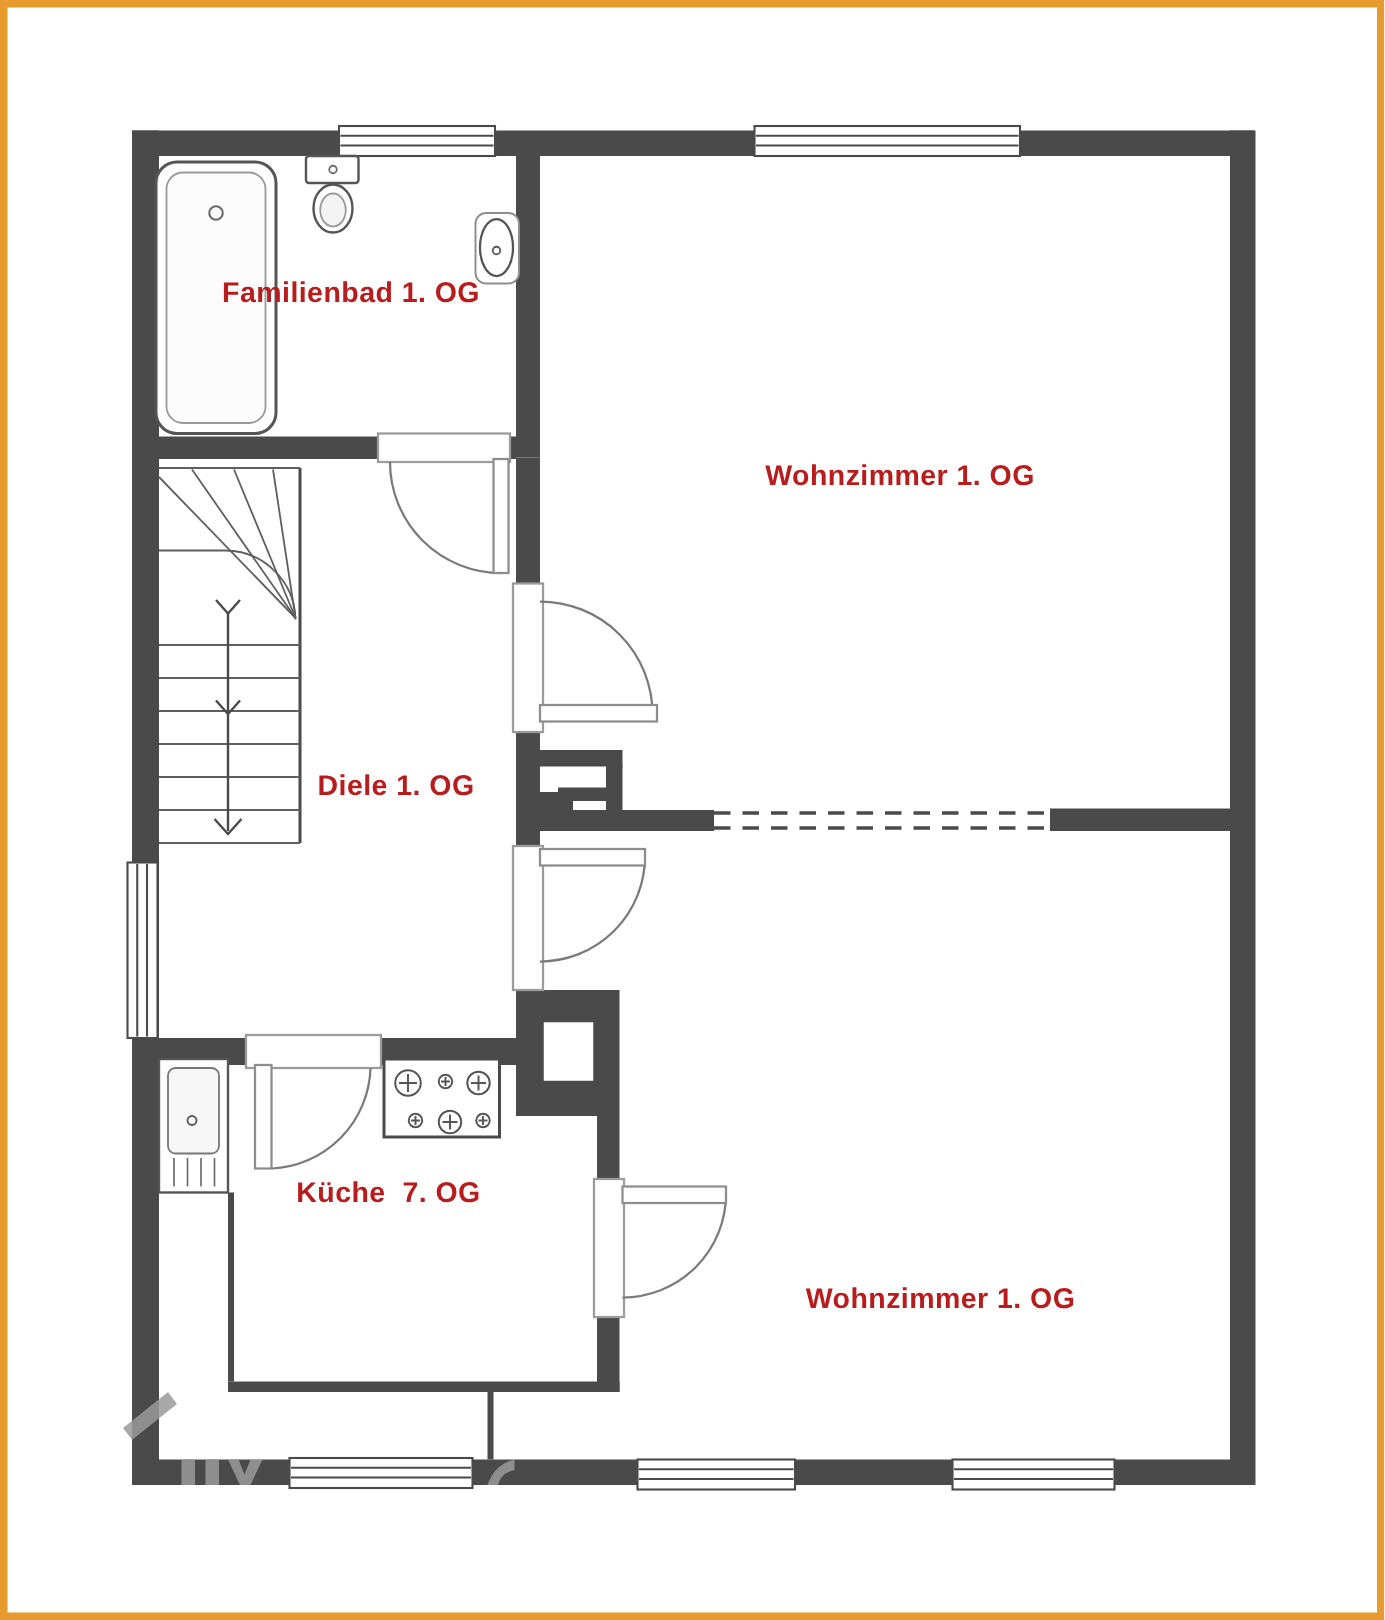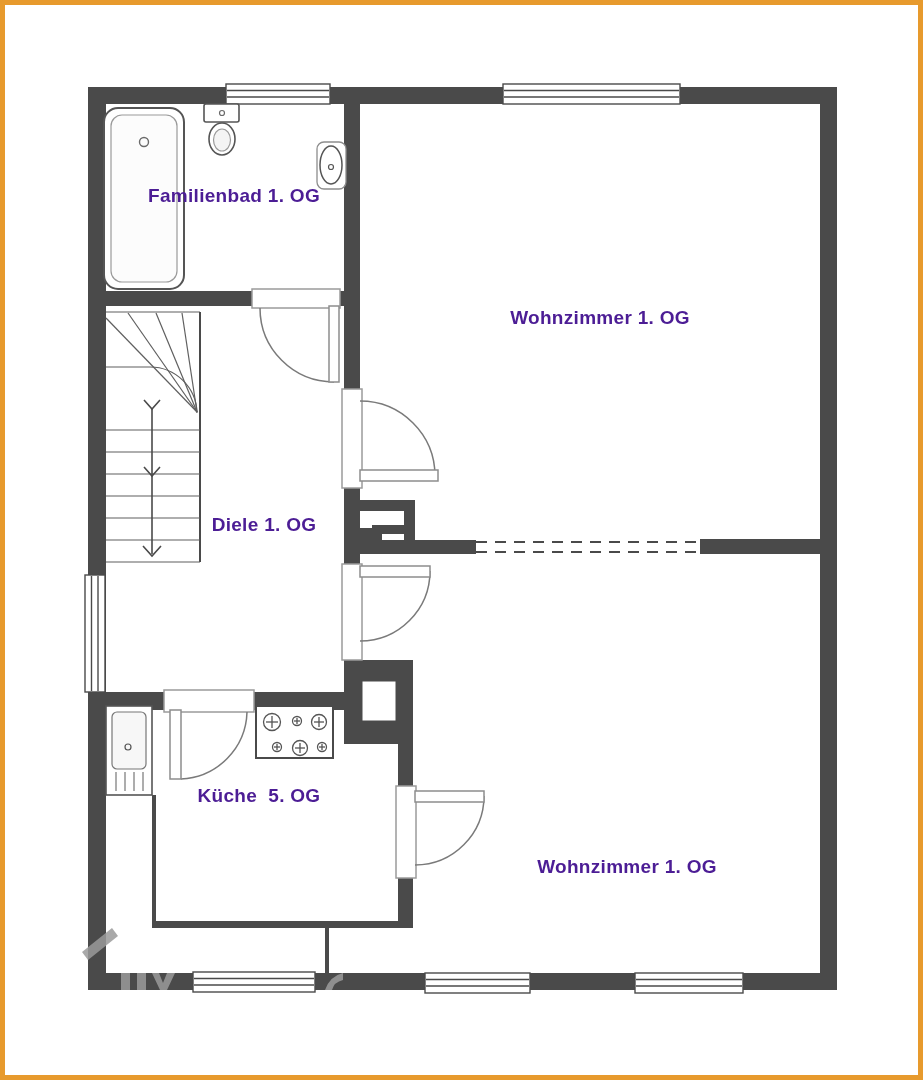--- a/index.html
+++ b/index.html
@@ -15,21 +15,21 @@
     border:5px solid #E79A2D;
     pointer-events:none;
     z-index:10;
   }
   #plan-svg{position:absolute;left:0;top:0;}
   .room-label{
     position:absolute;
     transform:translate(-50%,-50%);
     font-size:19px;
     font-weight:600;
-    color:#4c1d95;
+    color:#b91c1c;
     letter-spacing:.3px;
     white-space:pre;
     z-index:5;
   }
 </style>
 </head>
 <body>
 
 <div id="page">
 
@@ -235,18 +235,18 @@
       <path d="M 325 990 Q 330 976 343 973 L 343 980 Q 334 982 332 990 Z"></path>
     </g>
   </svg>
 
   <div class="room-label" style="left:234px; top:196px;">Familienbad 1. OG</div>
 
   <div class="room-label" style="left:600px; top:318px;">Wohnzimmer 1. OG</div>
 
   <div class="room-label" style="left:264px; top:525px;">Diele 1. OG</div>
 
-  <div class="room-label" style="left:259px; top:796px;">Küche  5. OG</div>
+  <div class="room-label" style="left:259px; top:796px;">Küche  7. OG</div>
 
   <div class="room-label" style="left:627px; top:867px;">Wohnzimmer 1. OG</div>
 
   <div id="frame-border"></div>
 </div>
 
 </body></html>

